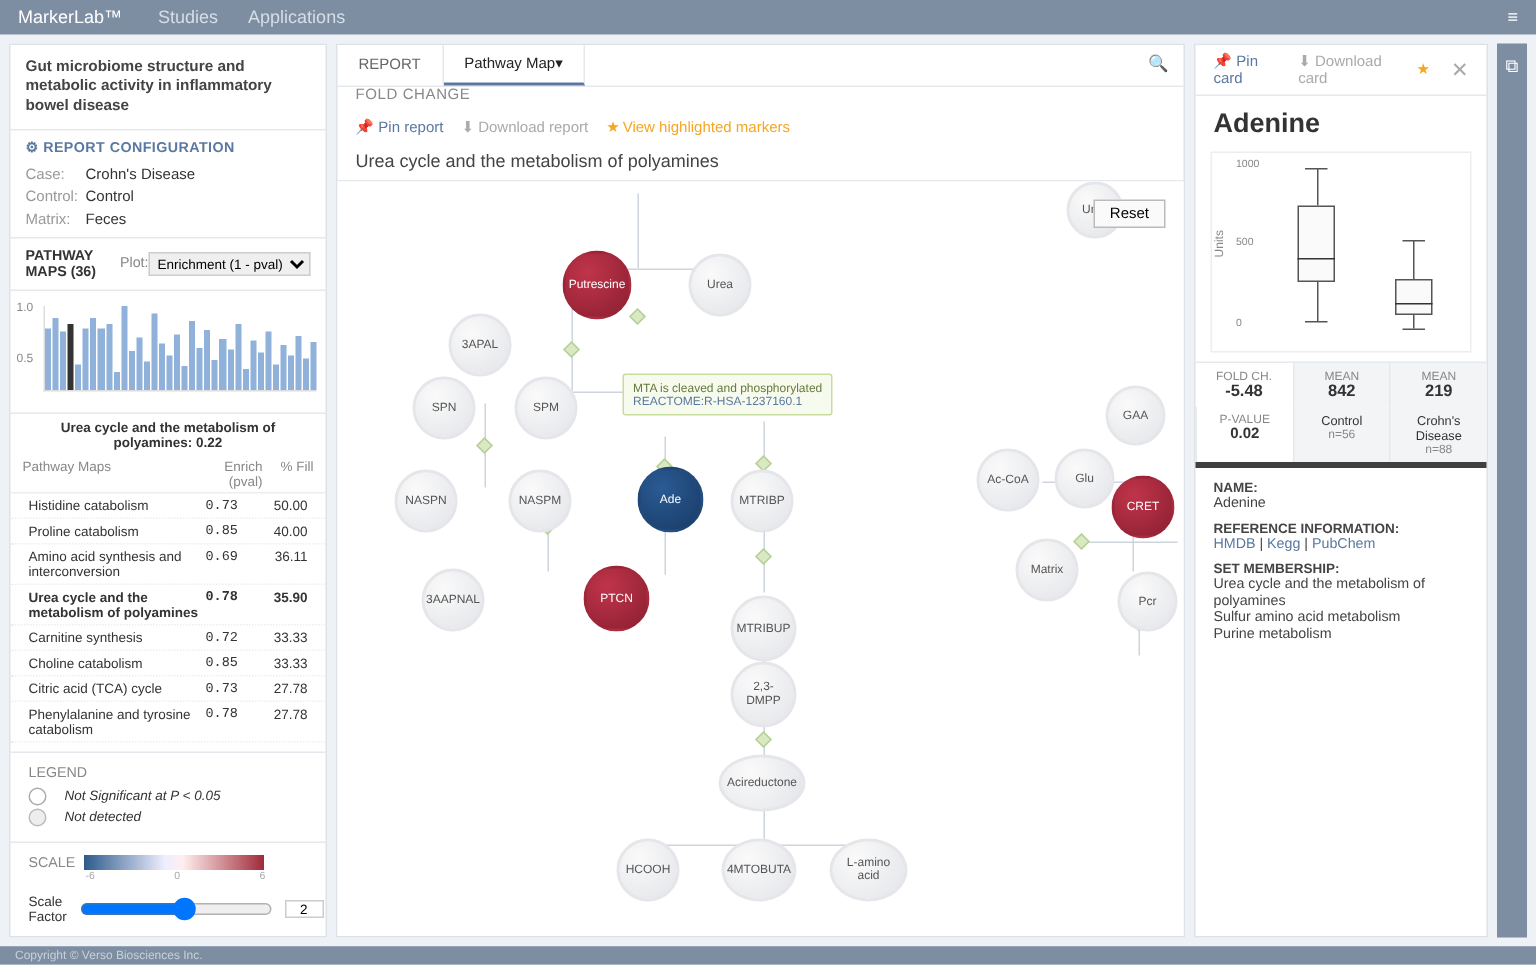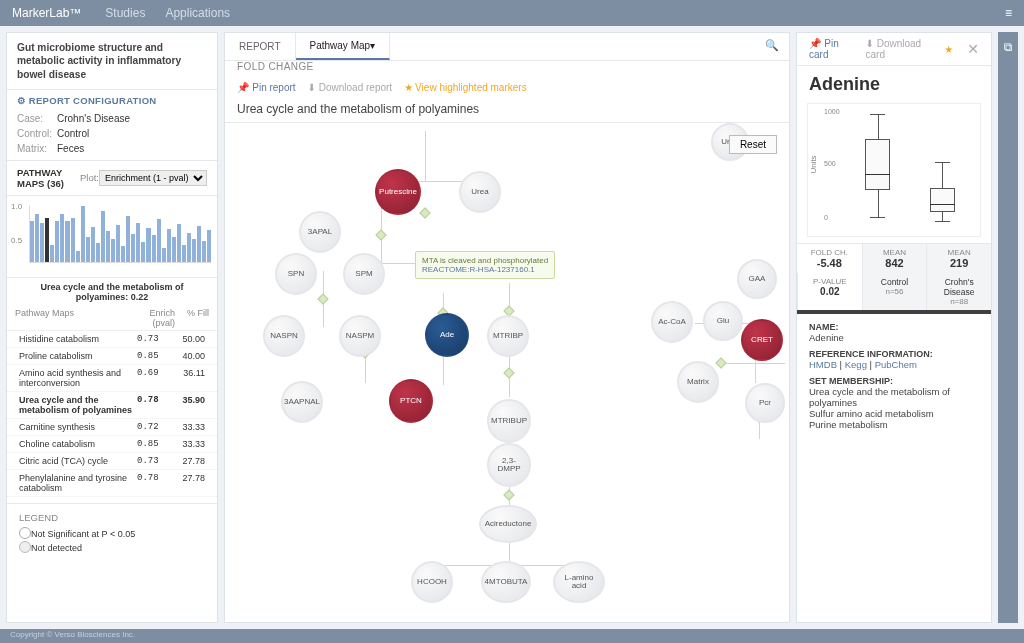--- a/index.html
+++ b/index.html
@@ -29,21 +29,21 @@
 .table-head .c2 { width: 34px; text-align: right; }
 .table-head .c3 { width: 34px; text-align: right; }
 .table-body { overflow-y: auto; flex: 0 0 172px; }
 .trow { display: flex; padding: 3px 12px; font-size: 9px; border-bottom: 1px dotted #eee; cursor: pointer; }
 .trow.sel { font-weight: 600; }
 .trow .c1 { flex: 1; }
 .trow .c2 { width: 34px; text-align: left; font-family: Liberation Mono, monospace; }
 .trow .c3 { width: 34px; text-align: right; }
 .legend-box { padding: 8px 12px; border-top: 1px solid #e5e8ec; }
 .legend-box .t { font-size: 9.5px; color: #888; margin-bottom: 4px; }
-.legend-item { display: flex; align-items: flex-end; gap: 0; font-size: 9px; margin: 2px 0; }
+.legend-item { display: flex; align-items: flex-start; gap: 12px; font-size: 9px; margin: 2px 0; font-style: italic; }
 .legend-item .dot { width: 12px; height: 12px; border: 1px solid #bbb; border-radius: 50%; }
 .scale-box { padding: 8px 12px; border-top: 1px solid #e5e8ec; }
 .scale-box .t { font-size: 9.5px; color: #888; display: inline-block; margin-right: 6px; }
 .scale-grad { display: inline-block; width: 120px; height: 10px; background: linear-gradient(to right, #2d5a8a 0%, #eef 45%, #fee 55%, #a02a3a 100%); vertical-align: middle; }
 .scale-row { display: flex; align-items: center; margin-top: 8px; font-size: 9px; gap: 8px; }
 .scale-row input[type=range] { flex: 1; }
 .scale-row input[type=text] { width: 26px; border: 1px solid #ccc; text-align: center; font-size: 9px; }
 .center { flex: 1; background: #fff; border: 1px solid #dde2e8; display: flex; flex-direction: column; position: relative; }
 .tabs { display: flex; border-bottom: 1px solid #e5e8ec; height: 28px; align-items: stretch; }
 .tab { padding: 6px 14px; font-size: 10px; color: #666; border-right: 1px solid #e5e8ec; display: flex; align-items: center; cursor: pointer; }
@@ -224,20 +224,33 @@
         <div class="legend-item">
             <span class="dot" style="border-color:#aaa"></span>
             <span>Not Significant at P &lt; 0.05</span>
           </div>
         <div class="legend-item">
             <span class="dot" style="background:#eee"></span>
             <span>Not detected</span>
           </div>
       </div>
 
+      <div class="scale-box">
+        <div><span class="t">SCALE</span><span class="scale-grad"></span></div>
+        <div style="font-size:7px;color:#aaa;margin-left:38px;display:flex;justify-content:space-between;width:120px">
+            <span>-6</span>
+            <span>0</span>
+            <span>6</span>
+          </div>
+        <div class="scale-row">
+          <span>Scale Factor</span>
+          <input type="range" min="1" max="10" value="6" style="">
+          <input type="text" value="2" style="">
+        </div>
+      </div>
     </div>
 
     <div class="center">
       <div class="tabs">
         <div class="tab">REPORT</div>
         <div class="tab active"><span>Pathway Map</span> ▾</div>
         <div class="srch">🔍</div>
       </div>
       <div class="context" style="padding-top:0">
           <span class="fold">FOLD CHANGE</span>

